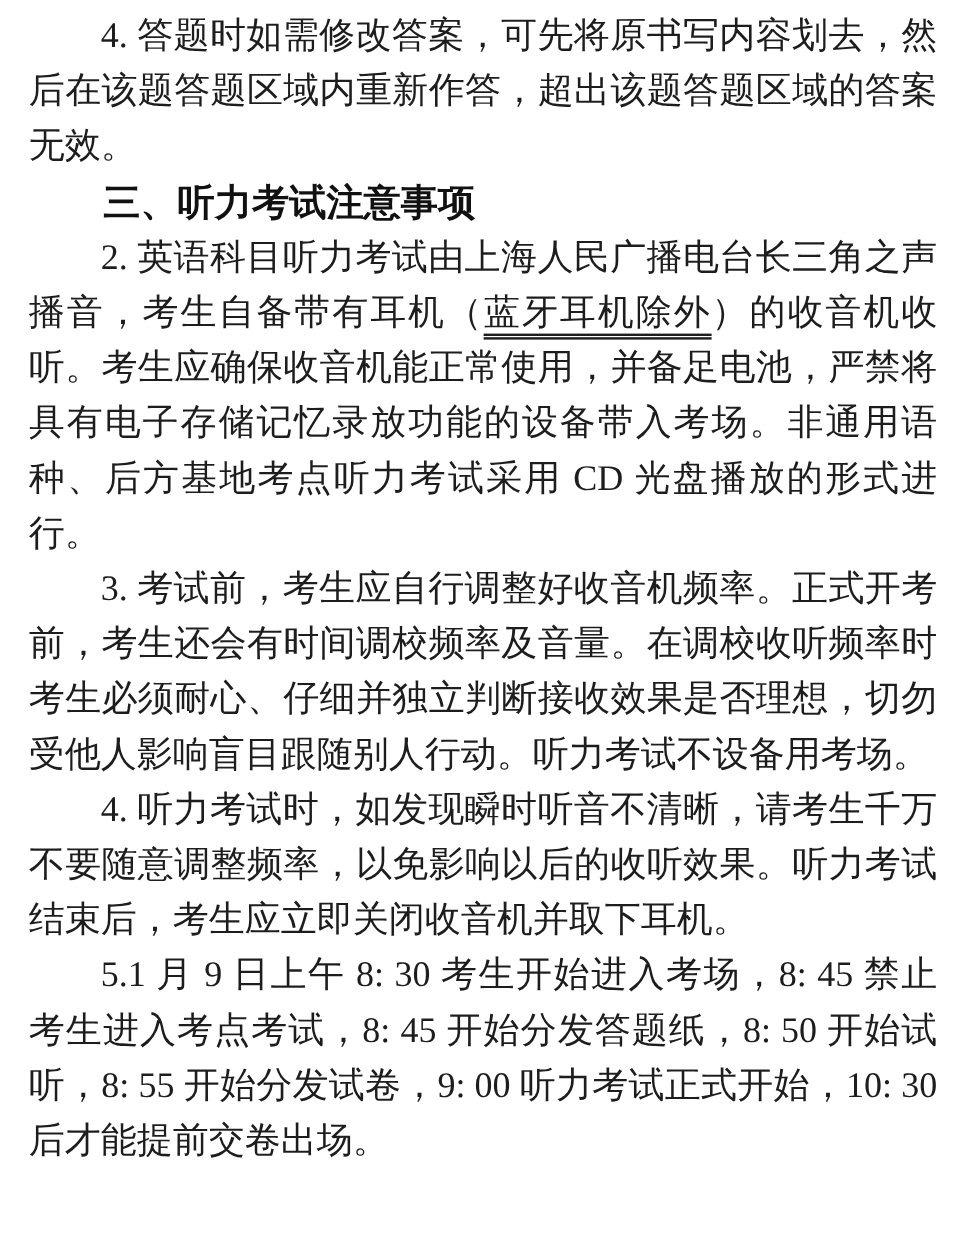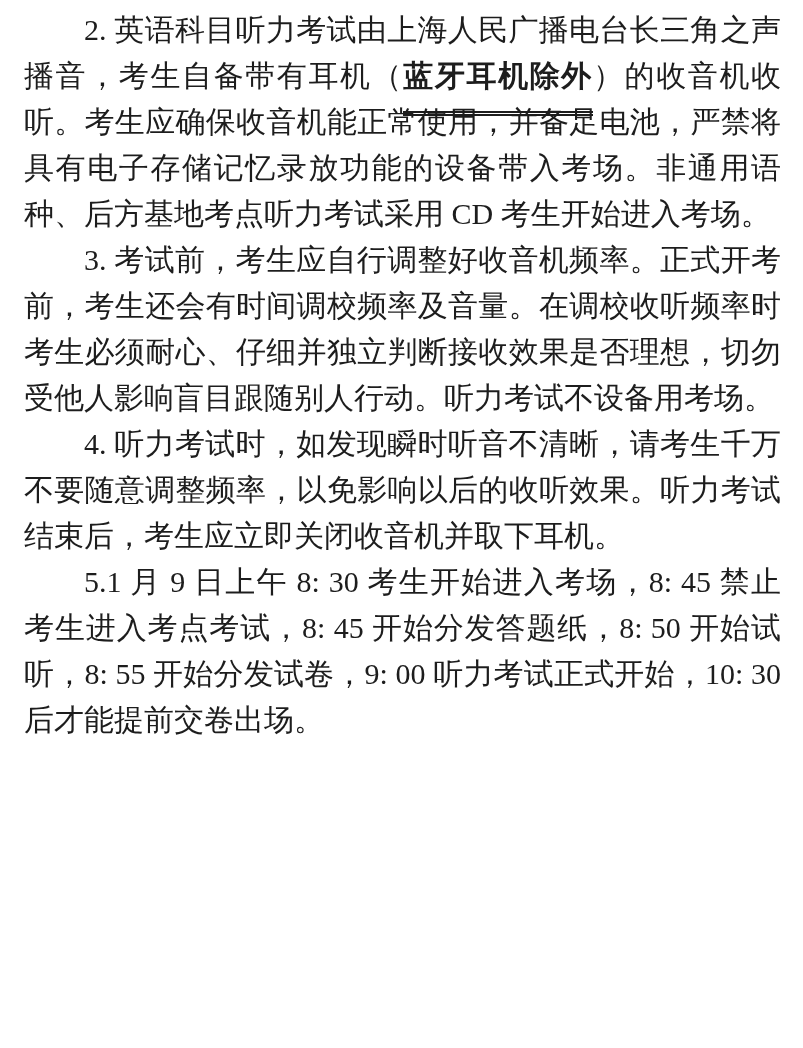--- a/index.html
+++ b/index.html
@@ -30,32 +30,33 @@
     margin: 0;
     font-size: 31px;
     line-height: 47px;
     font-weight: bold;
     text-indent: 2em;
     font-family: "Liberation Sans", "DejaVu Sans", sans-serif;
     color: #111111;
   }
   .dbl-underline {
     border-bottom: 5px double currentColor;
-    padding-bottom: 19px;
-    font-weight: bold;
+    padding-bottom: 1px;
   }
 </style>
 </head>
 <body style="background: rgb(255, 255, 255);">
 
 <div class="page" style="color: rgb(29, 29, 29);">
 
+  <p class="para">4. 答题时如需修改答案，可先将原书写内容划去，然后在该题答题区域内重新作答，超出该题答题区域的答案无效。</p>
 
+  <h3 class="heading" style="color: rgb(17, 17, 17);">三、听力考试注意事项</h3>
 
-  <p class="para"><span>2. 英语科目听力考试由上海人民广播电台长三角之声播音，考生自备带有耳机（</span><span class="dbl-underline">蓝牙耳机除外</span><span>）的收音机收听。考生应确保收音机能正常使用，并备足电池，严禁将具有电子存储记忆录放功能的设备带入考场。非通用语种、后方基地考点听力考试采用 CD 考生开始进入考场。</span></p>
+  <p class="para"><span>2. 英语科目听力考试由上海人民广播电台长三角之声播音，考生自备带有耳机（</span><span class="dbl-underline">蓝牙耳机除外</span><span>）的收音机收听。考生应确保收音机能正常使用，并备足电池，严禁将具有电子存储记忆录放功能的设备带入考场。非通用语种、后方基地考点听力考试采用 CD 光盘播放的形式进行。</span></p>
 
 
   <p class="para">3. 考试前，考生应自行调整好收音机频率。正式开考前，考生还会有时间调校频率及音量。在调校收听频率时考生必须耐心、仔细并独立判断接收效果是否理想，切勿受他人影响盲目跟随别人行动。听力考试不设备用考场。</p>
 
   <p class="para">4. 听力考试时，如发现瞬时听音不清晰，请考生千万不要随意调整频率，以免影响以后的收听效果。听力考试结束后，考生应立即关闭收音机并取下耳机。</p>
 
   <p class="para">5.1 月 9 日上午 8: 30 考生开始进入考场，8: 45 禁止考生进入考点考试，8: 45 开始分发答题纸，8: 50 开始试听，8: 55 开始分发试卷，9: 00 听力考试正式开始，10: 30 后才能提前交卷出场。</p>
 
 </div>
 

